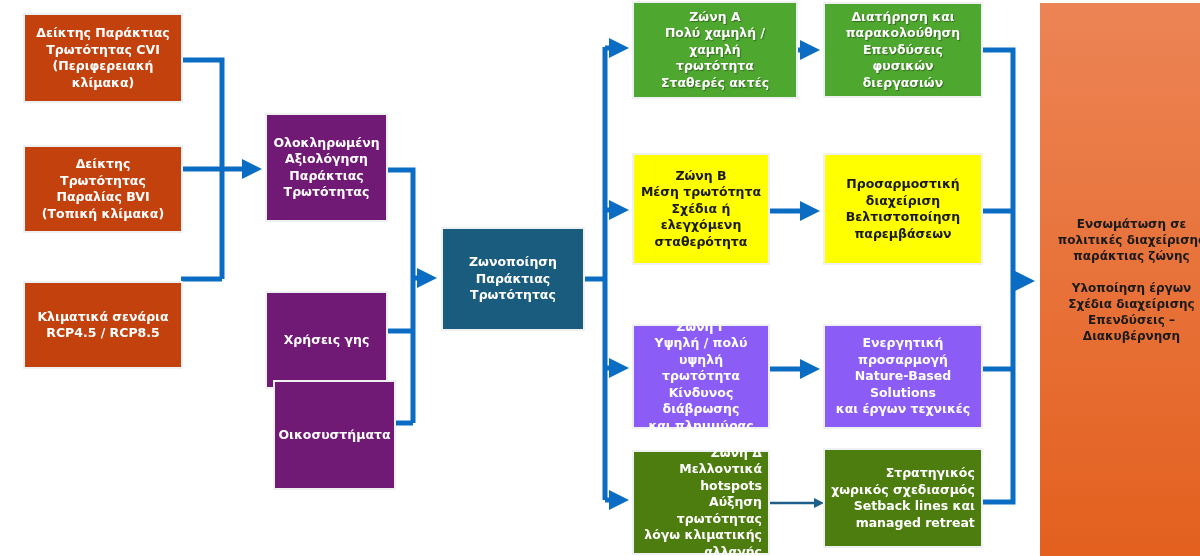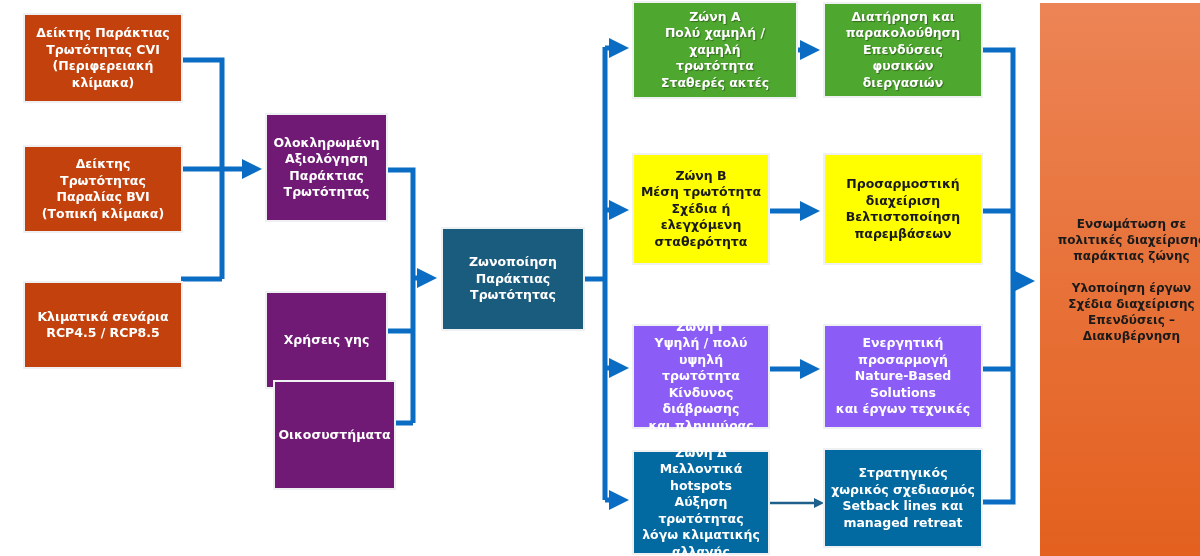--- a/index.html
+++ b/index.html
@@ -8,21 +8,21 @@
   .box { position: absolute; display: flex; align-items: center; justify-content: center;
          text-align: center; font-weight: bold; font-size: 12.5px; line-height: 16.5px;
          box-sizing: border-box; padding: 4px 6px; white-space: pre-line;
          box-shadow: 0 0 0 2px #eef0f2; }
   .navy { background: #c2410c; color: #ffffff; }
   .lightblue { background: #701a75; color: #ffffff; }
   .teal { background: #1A5C7E; color: #ffffff; }
   .green { background: #4EA72E; color: #ffffff; }
   .yellow { background: #FFFF00; color: #1a1a1a; }
   .red { background: #8b5cf6; color: #ffffff; margin-top: 8px; }
-  .purple { background: #0369a1; color: #ffffff; }
+  .purple { background: #4d7c0f; color: #ffffff; text-align: right; }
   .orange { background: linear-gradient(#EC8455, #E3601E); color: #1a1a1a; box-shadow: none; }
   .shadowtext { text-shadow: 1px 1px 1px rgba(0,0,0,0.35); }
   svg.conn { position: absolute; left: 0; top: 0; pointer-events: none; }
 </style>
 </head>
 <body>
 
 <svg class="conn" width="1200" height="556">
   <defs>
     <marker id="arr" markerWidth="4" markerHeight="4" refX="2.2" refY="2" orient="auto" markerUnits="strokeWidth">

